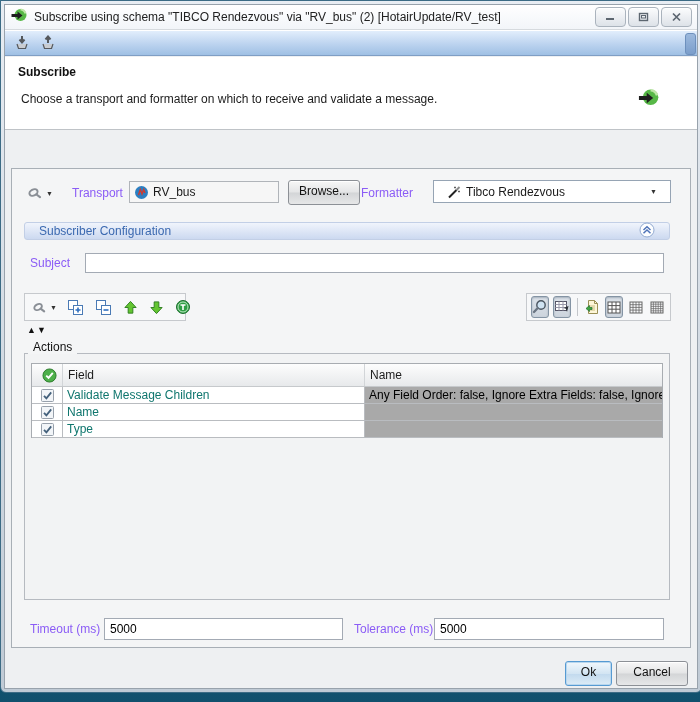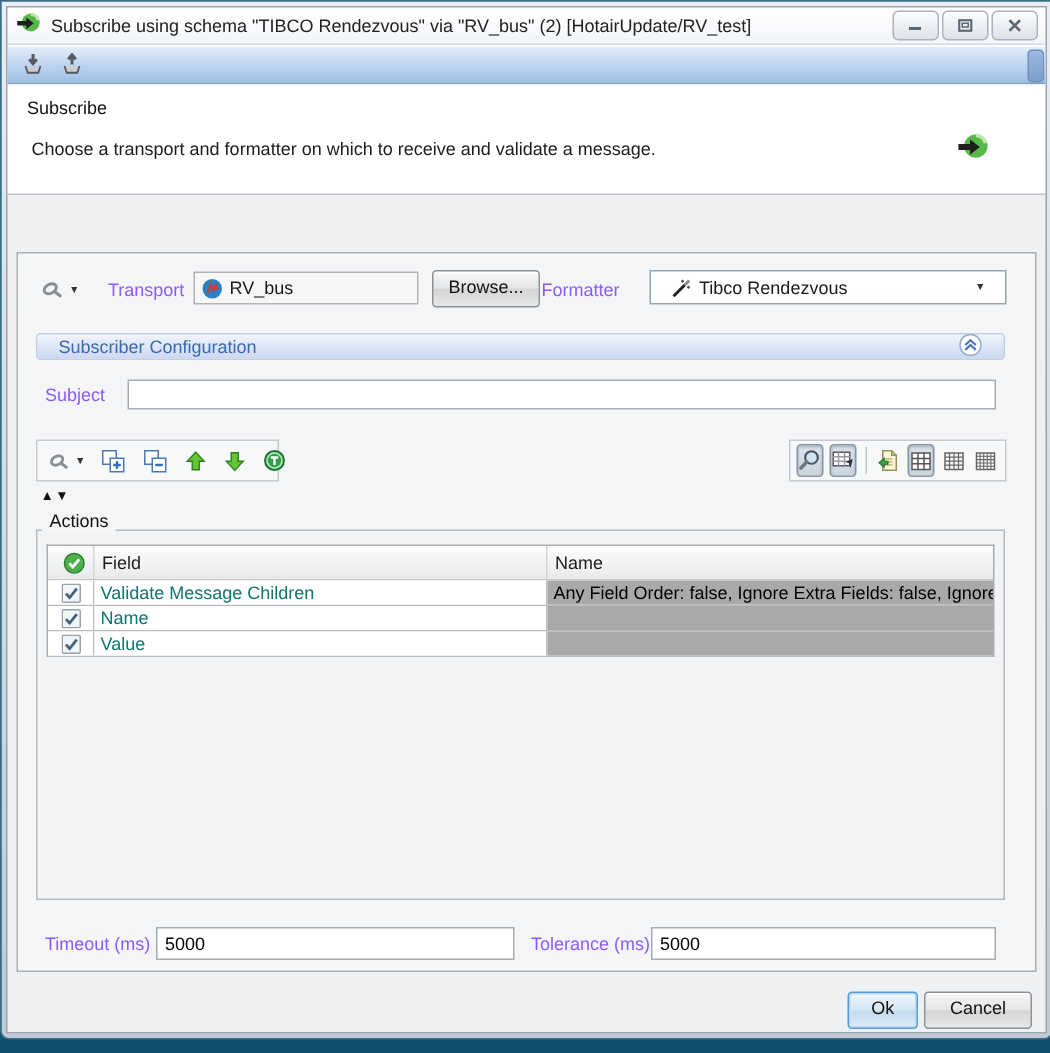--- a/index.html
+++ b/index.html
@@ -40,21 +40,21 @@
     display:flex;align-items:center;padding:0 8px;box-sizing:border-box;gap:8px;
   }
   .topbar .endcap{position:absolute;right:1px;top:2px;width:9px;height:20px;border-radius:3px;
     background:linear-gradient(#9cb9dd,#7b9ecb);border:1px solid #6d90bd;}
   .tbbtn{width:18px;height:18px;display:flex;align-items:center;justify-content:center;}
   
   .headerbox{
     position:absolute;left:0;top:52px;right:0;height:72px;background:#fff;
     border-bottom:1px solid #bfc3c7;
   }
-  .headerbox .h-title{position:absolute;left:13px;top:8px;font-weight:normal;color:#111;}
+  .headerbox .h-title{position:absolute;left:13px;top:8px;font-weight:bold;color:#111;}
   .headerbox .h-desc{position:absolute;left:16px;top:35px;color:#1c1c1c;}
   .headerbox .h-icon{position:absolute;right:38px;top:30px;}
   
   .tabs{position:absolute;left:8px;top:136px;height:28px;display:flex;align-items:flex-end;}
   .tab{
     height:21px;line-height:21px;padding:0 11px;margin-right:1px;
     border:1px solid #9aa2aa;border-bottom:none;border-radius:3px 3px 0 0;
     background:linear-gradient(#f1f2f3,#dcdee0);color:#222;
   }
   .tab.active{
@@ -373,21 +373,21 @@
     <span class="cell cvalue"></span>
   </div>
 
   <div class="trow">
     <span class="cell ccheck">
       <svg width="13" height="13" viewBox="0 0 13 13">
         <rect x="0.5" y="0.5" width="12" height="12" rx="1" fill="#f2f5f8" stroke="#97a0ab"></rect>
         <path d="M3 6.8 L5.4 9.4 L10.2 3.4" stroke="#44617c" stroke-width="1.8" fill="none"></path>
       </svg>
     </span>
-    <span class="cell caction">Value</span>
+    <span class="cell caction">Type</span>
     <span class="cell cvalue"></span>
   </div>
 </div>
     </div>
 
     <span class="lbl" style="left:18px;top:453px;">Timeout (ms)</span>
     <input class="fld" style="left: 92px; top: 449px; width: 239px;" type="text" value="5000">
     <span class="lbl" style="left:342px;top:453px;">Tolerance (ms)</span>
     <input class="fld" style="left: 422px; top: 449px; width: 230px;" type="text" value="5000">
   </div>

